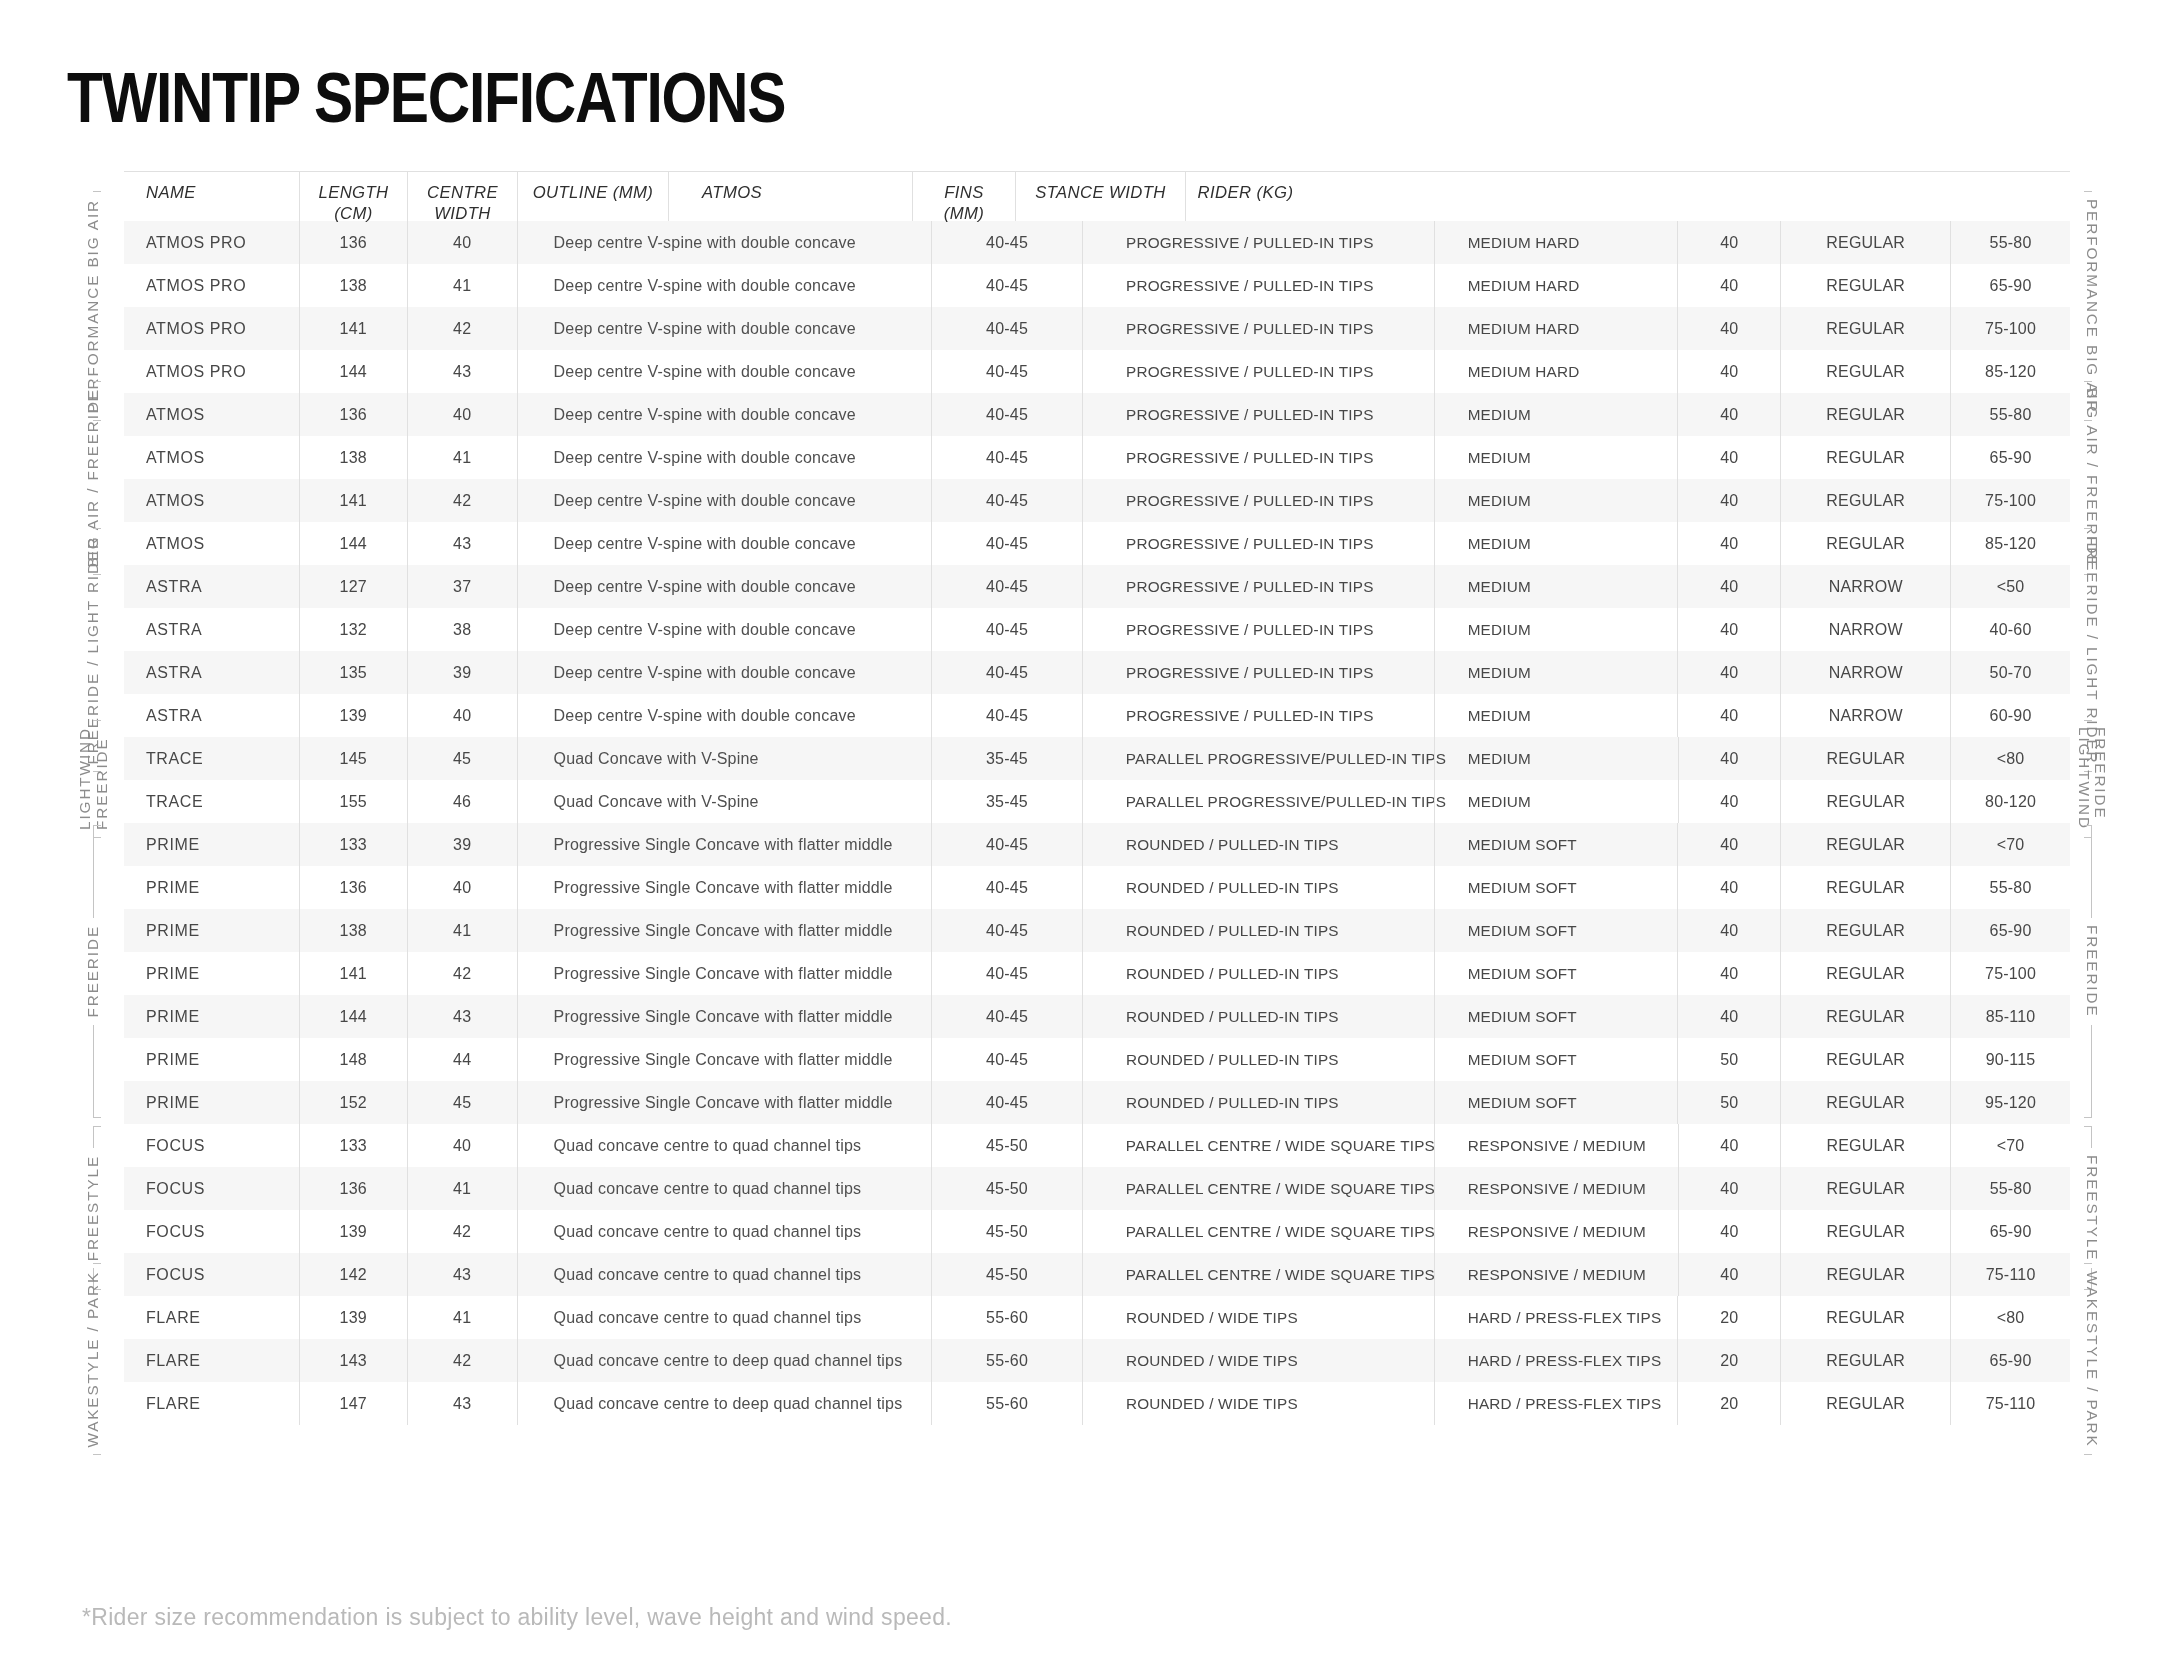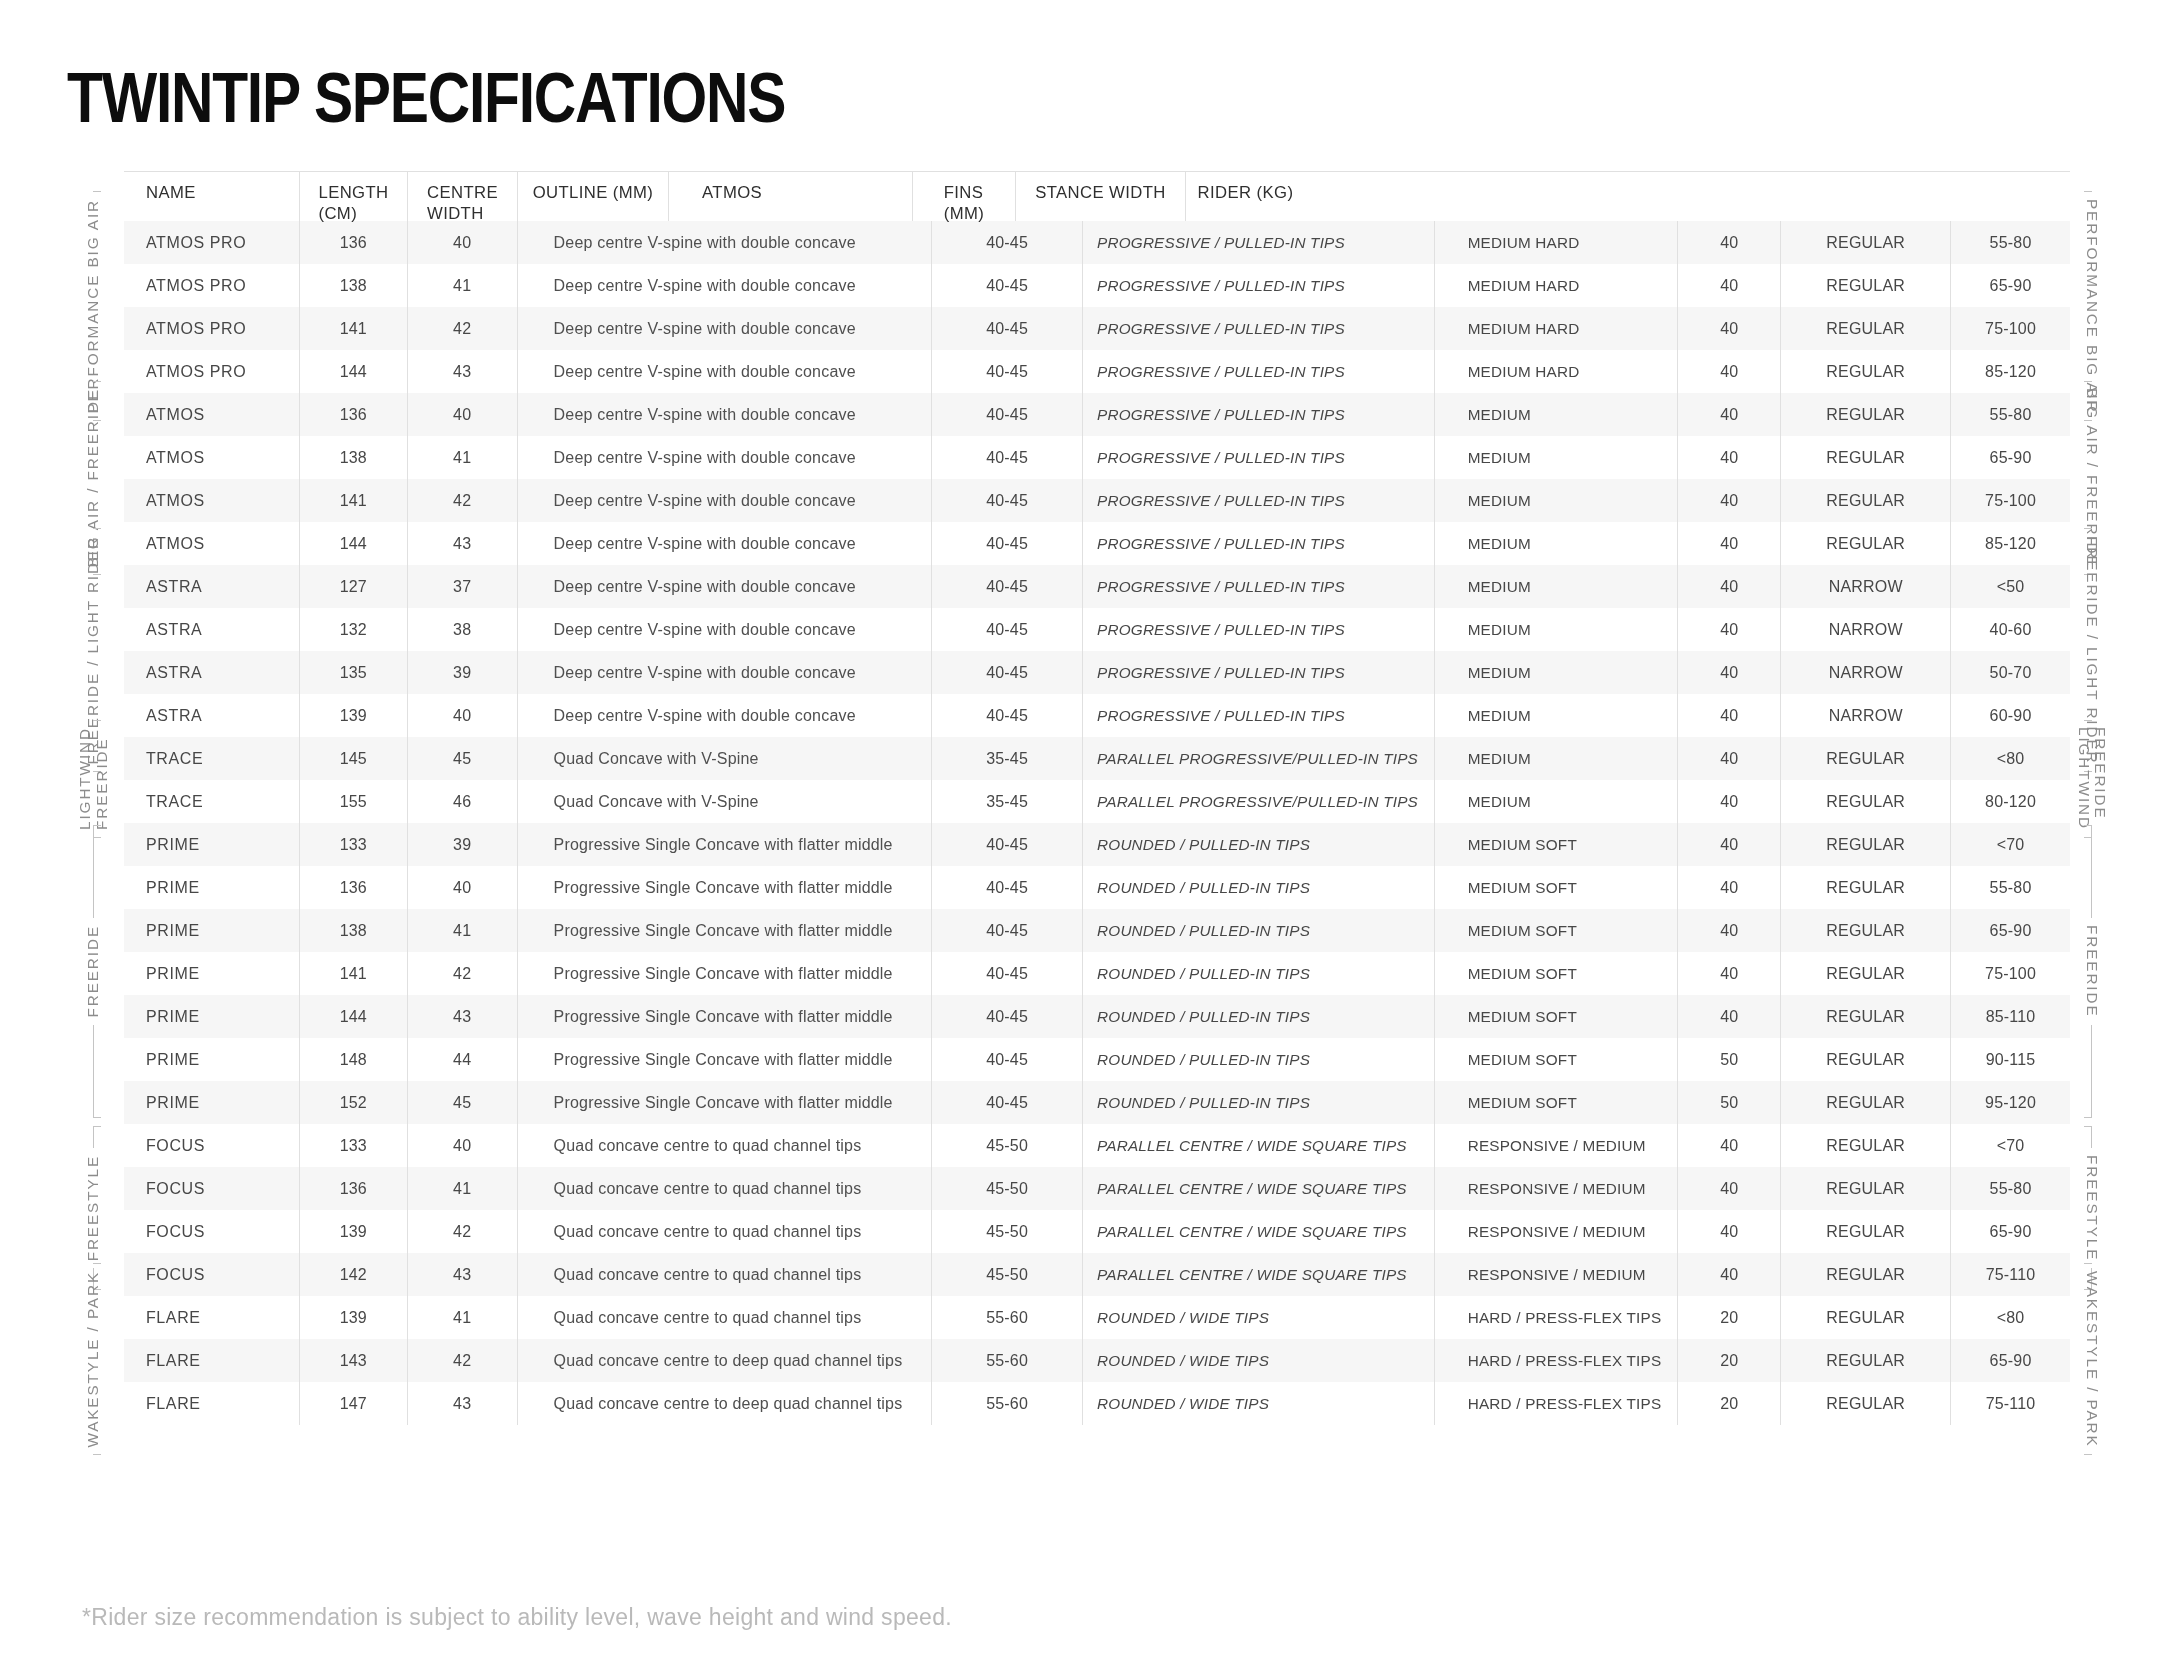--- a/index.html
+++ b/index.html
@@ -32,34 +32,34 @@
     position:absolute;left:124px;top:171px;width:1946px;
     border-top:0.7px solid var(--divider);
   }
   .hrow{display:flex;height:49px;}
   .hcell{
     box-sizing:border-box;height:100%;padding-top:10.2px;
     font-size:16.7px;color:var(--hdr-text);letter-spacing:0.4px;
     line-height:21px;white-space:nowrap;
   }
   .hcell:not(:first-child),.tcell:not(:first-child){border-left:0.7px solid var(--divider);}
-  .hinner{display:inline-block;text-align:left;}
+  .hinner{display:inline-block;text-align:center;font-style:italic;}
 
   .trow{display:flex;height:43px;}
   .trow.striped{background:var(--stripe);}
   .tcell{
     box-sizing:border-box;height:100%;
     display:flex;align-items:center;
     font-size:16px;color:var(--body-text);
     white-space:nowrap;letter-spacing:0.2px;
   }
   .c-center{justify-content:center;text-align:center;}
   .c-name{padding-left:22px;letter-spacing:0.6px;}
   .c-shape{padding-left:36px;color:#4f4f4f;}
-  .c-outline{padding-left:14px;font-size:15.3px;font-style:italic;}
+  .c-outline{padding-left:43px;font-size:15.3px;}
   .c-flex{padding-left:33px;font-size:15.3px;}
 
   
   .bracket{
     position:absolute;width:15.3px;
     display:flex;flex-direction:column;align-items:center;justify-content:center;
   }
   .bracket .seg{flex:1 1 auto;min-height:0;width:0.7px;background:var(--bracket);position:relative;}
   .bracket .lbl{
     flex:0 0 auto;margin:7.3px 0;

